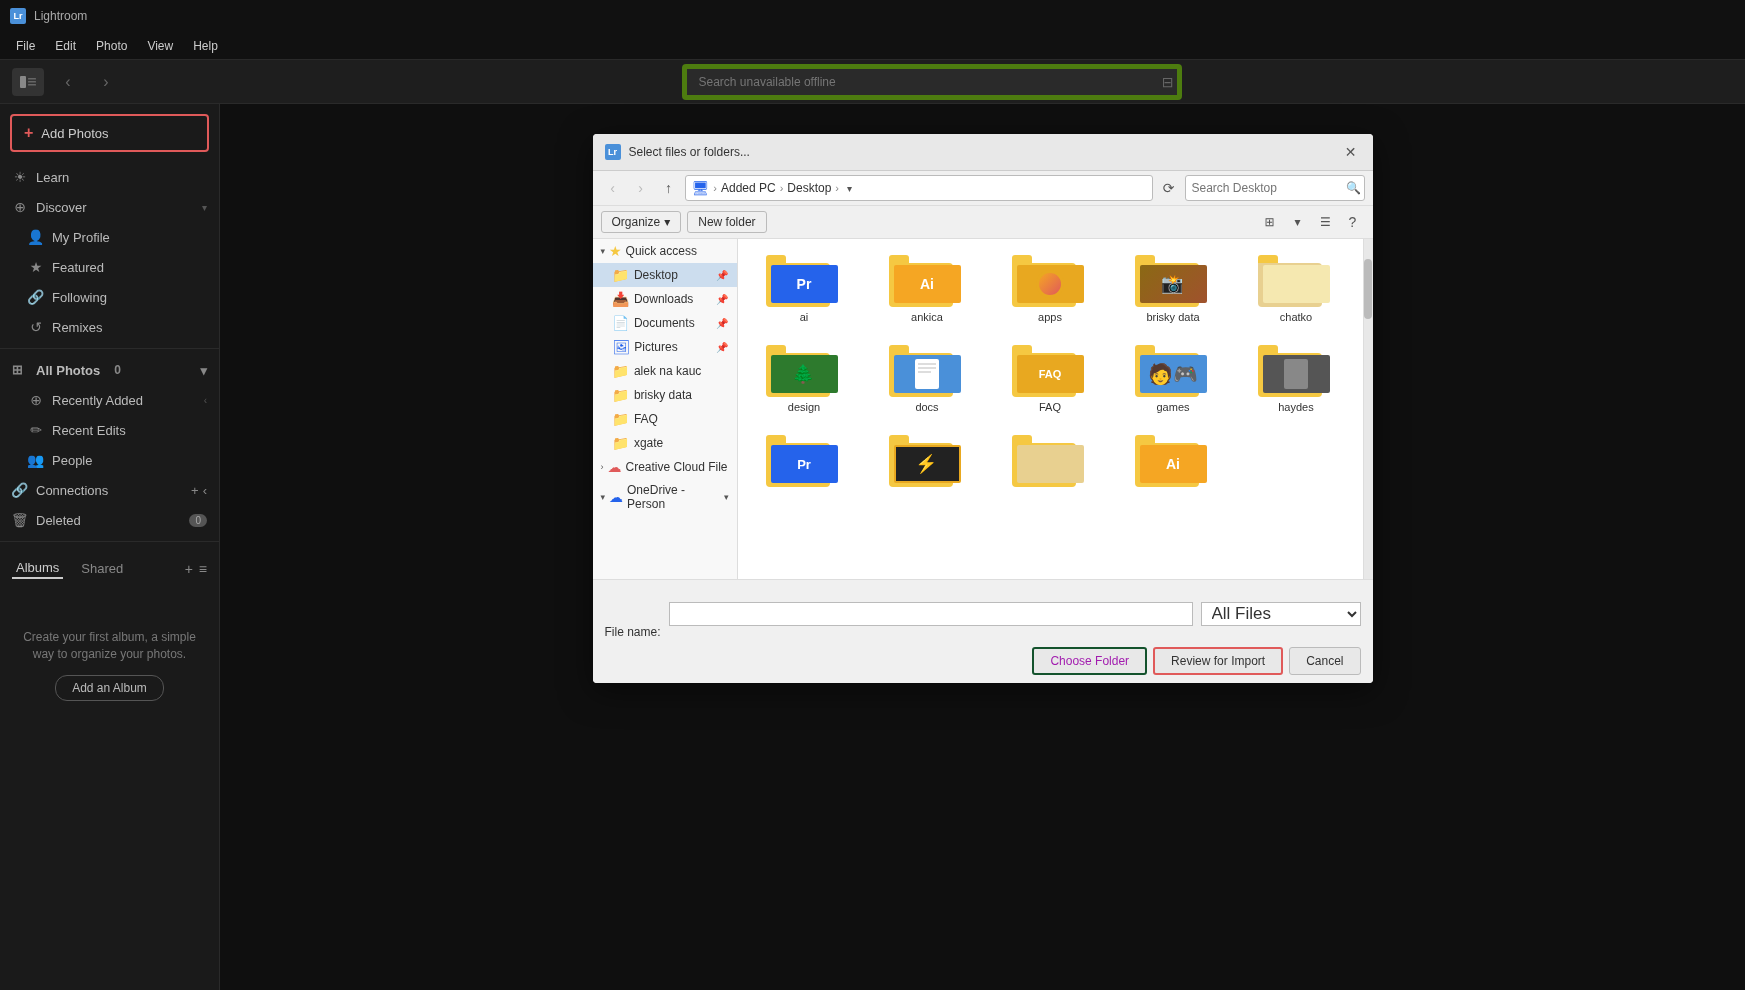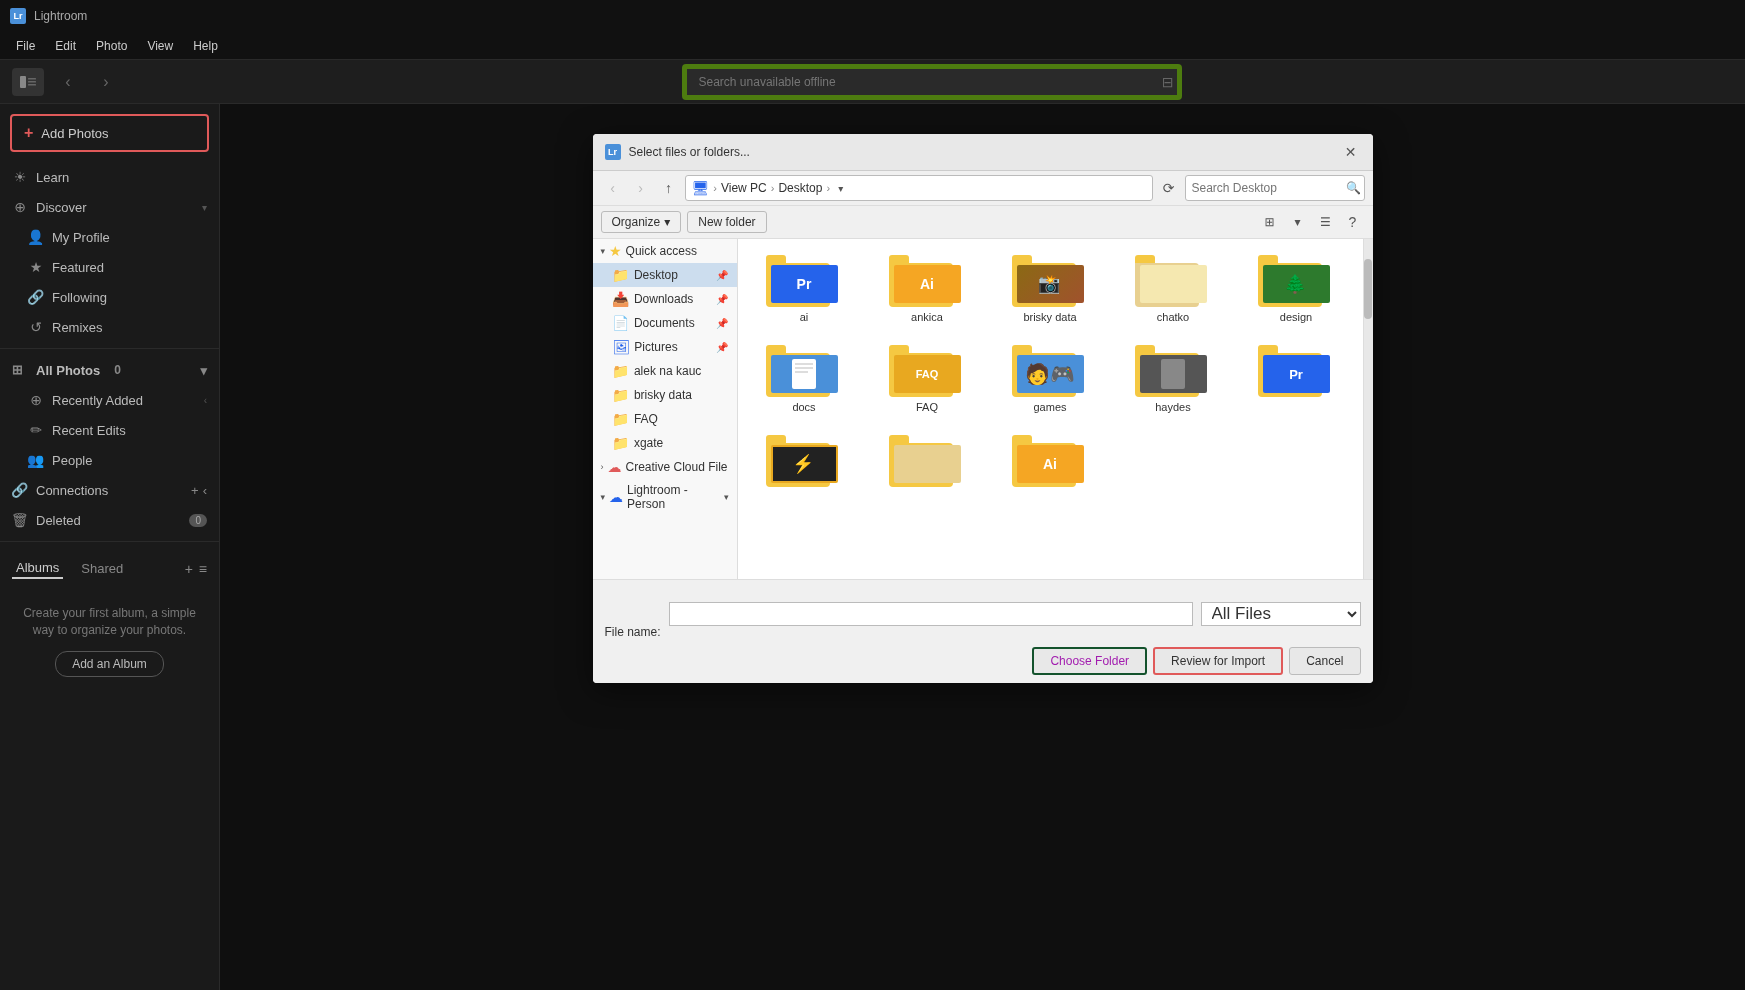--- a/index.html
+++ b/index.html
@@ -223,20 +223,21 @@
     }
     .add-album-area {
       padding: 20px 12px;
       text-align: center;
     }
     .add-album-area p {
       color: #777;
       font-size: 12px;
       line-height: 1.4;
       margin-bottom: 12px;
+      margin-top: 24px;
     }
     .add-album-btn {
       background: transparent;
       border: 1px solid #555;
       border-radius: 12px;
       color: #bbb;
       padding: 5px 16px;
       cursor: pointer;
       font-size: 12px;
     }
@@ -766,21 +767,21 @@
           <button class="dialog-close">✕</button>
         </div>
 
         <div class="dialog-toolbar">
           <button class="dialog-nav-btn disabled">‹</button>
           <button class="dialog-nav-btn disabled">›</button>
           <button class="dialog-nav-btn">↑</button>
           <div class="breadcrumb-bar">
             <span style="color:#2563eb; font-size:14px;">🖥</span>
             <span class="bc-sep">›</span>
-            <span class="breadcrumb-item">View PC</span>
+            <span class="breadcrumb-item">Added PC</span>
             <span class="bc-sep">›</span>
             <span class="breadcrumb-item">Desktop</span>
             <span class="bc-sep">›</span>
             <span class="bc-chevron">▾</span>
           </div>
           <button class="refresh-btn">⟳</button>
           <div class="search-box">
             <input type="text" placeholder="Search Desktop" style="">
             <span class="search-icon">🔍</span>
           </div>
@@ -856,21 +857,21 @@
 
             <div class="left-tree-item">
               <span class="tree-arrow">›</span>
               <span style="font-size:14px;color:#e05a5a;">☁</span>
               <span>Creative Cloud File</span>
             </div>
 
             <div class="left-tree-item">
               <span class="tree-arrow">▾</span>
               <span style="font-size:14px;color:#2563eb;">☁</span>
-              <span>Lightroom - Person</span>
+              <span>OneDrive - Person</span>
               <span class="tree-arrow" style="margin-left:auto;">▾</span>
             </div>
 
           </div>
 
           <div class="dialog-right">
             <div class="files-grid">
 
               <div class="file-item">
                 <div class="folder-with-content">
@@ -887,20 +888,30 @@
                 <div class="folder-with-content">
                   <div class="fwc-tab"></div>
                   <div class="fwc-body"></div>
                   <div class="fwc-inner" style="background:#f5a623; display:flex; align-items:center; justify-content:center;">
                     <span style="color:white; font-weight:bold; font-size:14px;">Ai</span>
                   </div>
                 </div>
                 <span class="file-label">ankica</span>
               </div>
 
+              <div class="file-item">
+                <div class="folder-with-content">
+                  <div class="fwc-tab"></div>
+                  <div class="fwc-body"></div>
+                  <div class="fwc-inner" style="background:#e8a820; display:flex; align-items:center; justify-content:center;">
+                    <div style="width:28px;height:28px;border-radius:50%;background:linear-gradient(135deg,#f5a623,#e05a5a);border:3px solid #e8a820;"></div>
+                  </div>
+                </div>
+                <span class="file-label">apps</span>
+              </div>
 
               <div class="file-item">
                 <div class="folder-with-content">
                   <div class="fwc-tab"></div>
                   <div class="fwc-body"></div>
                   <div class="fwc-inner" style="background:linear-gradient(135deg,#8B6914,#a0522d); display:flex; align-items:center; justify-content:center;">
                     <span style="color:#f5c842;font-size:18px;">📸</span>
                   </div>
                 </div>
                 <span class="file-label">brisky data</span>

